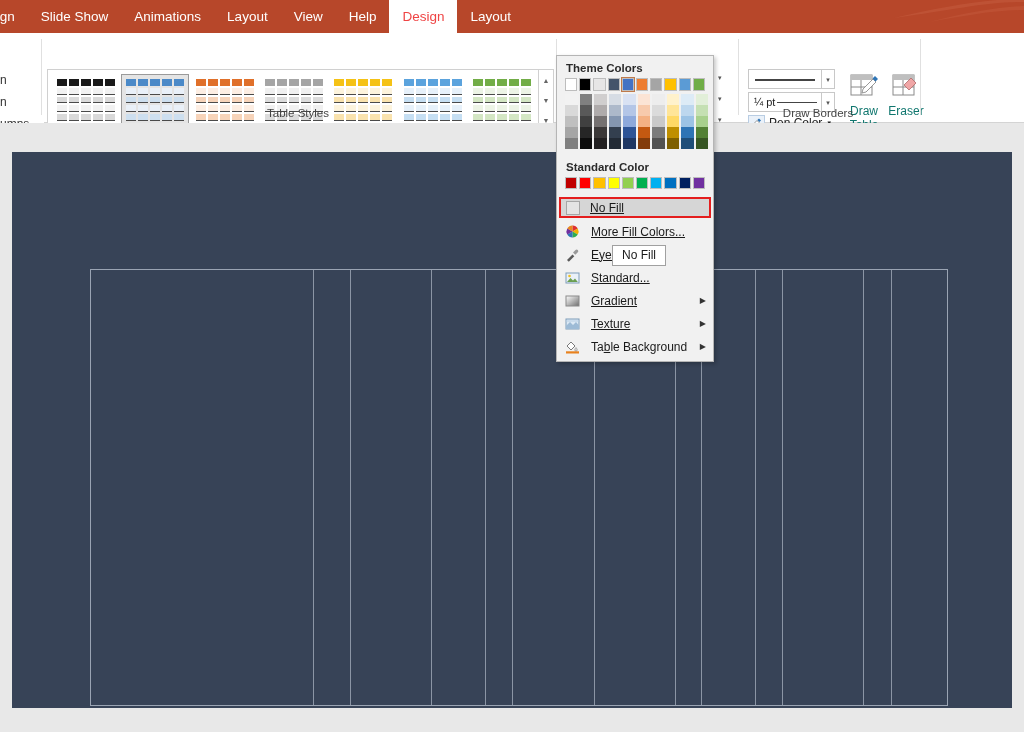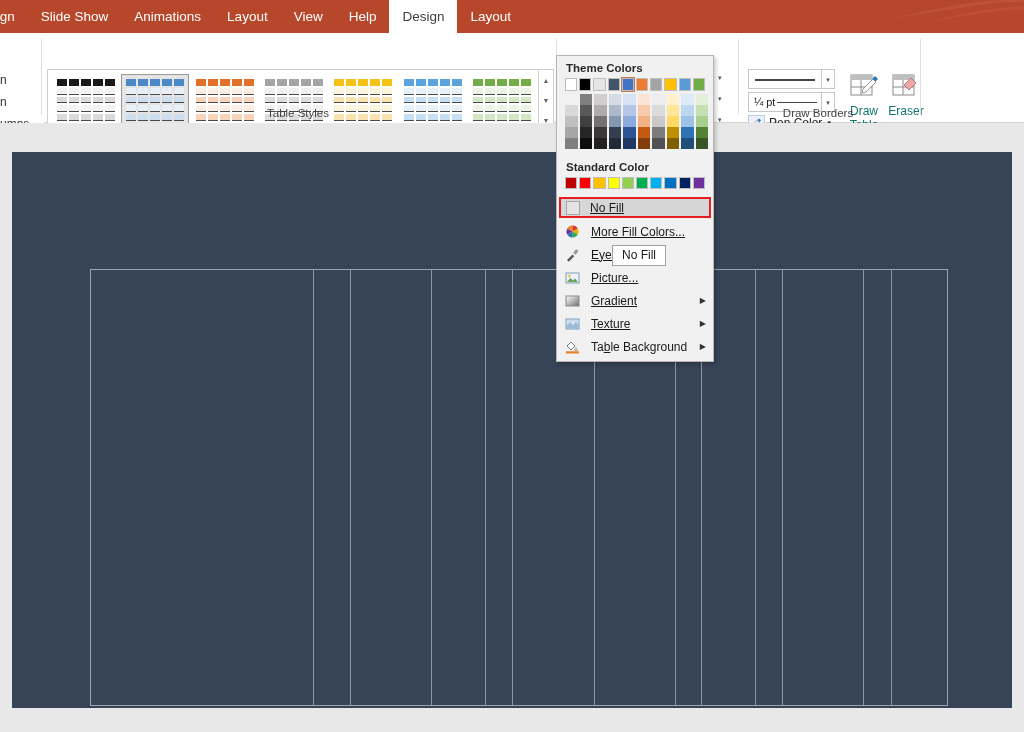--- a/index.html
+++ b/index.html
@@ -18,21 +18,21 @@
     display: flex; align-items: flex-end;
   }
   .tab {
     height: 33px; line-height: 33px;
     padding: 0 13px;
     color: #ffffff; font-size: 13.5px;
     white-space: nowrap;
     cursor: default;
   }
   .tab.active {
-    background: #ffffff; color: #404040;
+    background: #ffffff; color: #ef4444;
   }
   .tab.first { padding-left: 0; margin-left: -10px; }
   #tellme {
     display: flex; align-items: center; gap: 7px;
     height: 33px; margin-left: 14px;
     color: #ffffff; font-size: 13.5px;
   }
   #tellme .bulb { display: block; }
 
   
@@ -754,21 +754,21 @@
   </div>
 
   <div class="mitem">
     <span class="mi-icon">
       <svg width="15" height="14" viewBox="0 0 15 14">
           <rect x="1" y="2" width="13" height="10" fill="#eaf1f9" stroke="#7f9db9"></rect>
           <circle cx="4.5" cy="5" r="1.3" fill="#f0c020"></circle>
           <path d="M2 11 l3.5-4 2.5 2.6 2-2 2.8 3.4z" fill="#6b9f52"></path>
         </svg>
     </span>
-    <span class="ul">Picture...</span>
+    <span class="ul">Standard...</span>
   </div>
 
   <div class="mitem">
     <span class="mi-icon">
       <svg width="15" height="14" viewBox="0 0 15 14">
           <defs>
             <linearGradient id="gr1" x1="0" y1="0" x2="1" y2="1">
               <stop offset="0" stop-color="#ffffff"></stop>
               <stop offset="1" stop-color="#6e6e6e"></stop>
             </linearGradient>

